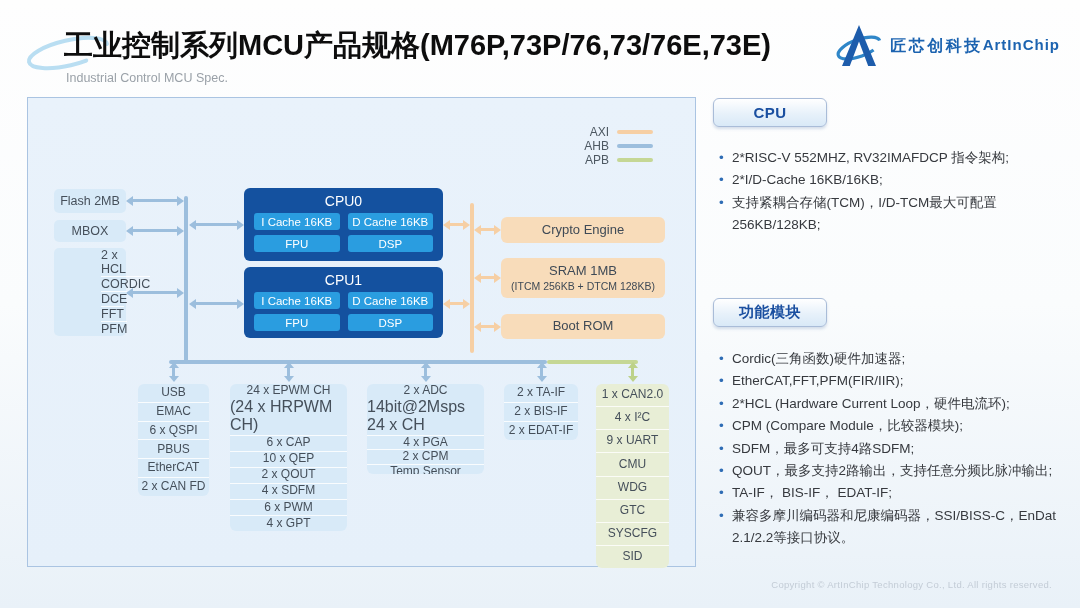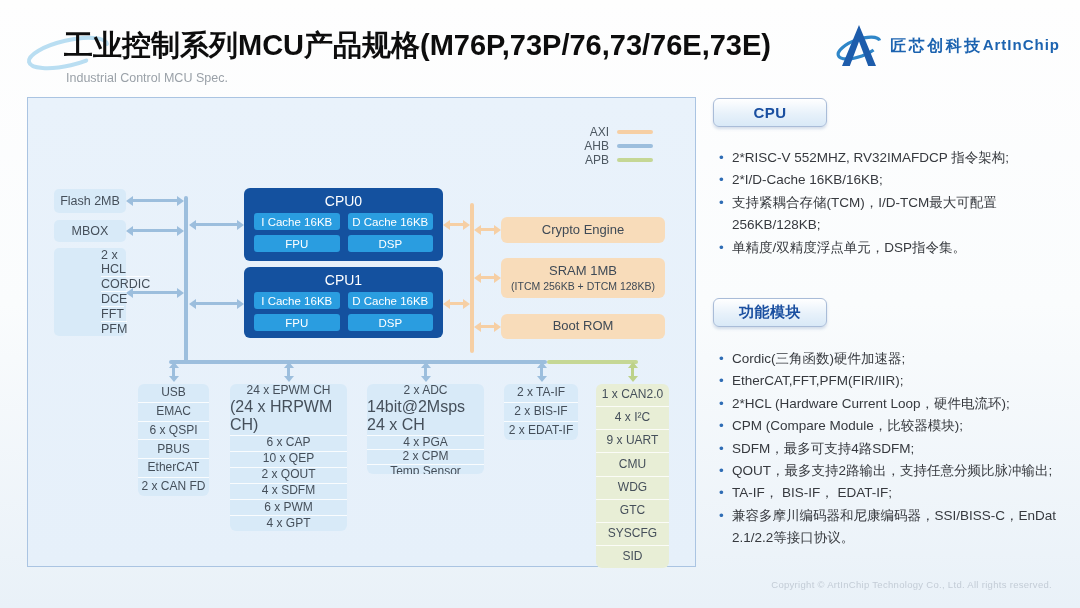--- a/index.html
+++ b/index.html
@@ -255,21 +255,20 @@
         <div class="stack-row">SYSCFG</div>
         <div class="stack-row">SID</div>
       </div>
   </div>
 
   <div class="badge" id="cpu-badge">CPU</div>
   <div class="feature-list" id="cpu-list">
       <div class="feature-item">2*RISC-V 552MHZ, RV32IMAFDCP 指令架构;</div>
       <div class="feature-item">2*I/D-Cache 16KB/16KB;</div>
       <div class="feature-item">支持紧耦合存储(TCM)，I/D-TCM最大可配置256KB/128KB;</div>
-      <div class="feature-item">单精度/双精度浮点单元，DSP指令集。</div>
     </div>
 
   <div class="badge" id="func-badge">功能模块</div>
   <div class="feature-list" id="func-list">
       <div class="feature-item">Cordic(三角函数)硬件加速器;</div>
       <div class="feature-item">EtherCAT,FFT,PFM(FIR/IIR);</div>
       <div class="feature-item">2*HCL (Hardware Current Loop，硬件电流环);</div>
       <div class="feature-item">CPM (Compare Module，比较器模块);</div>
       <div class="feature-item">SDFM，最多可支持4路SDFM;</div>
       <div class="feature-item">QOUT，最多支持2路输出，支持任意分频比脉冲输出;</div>

